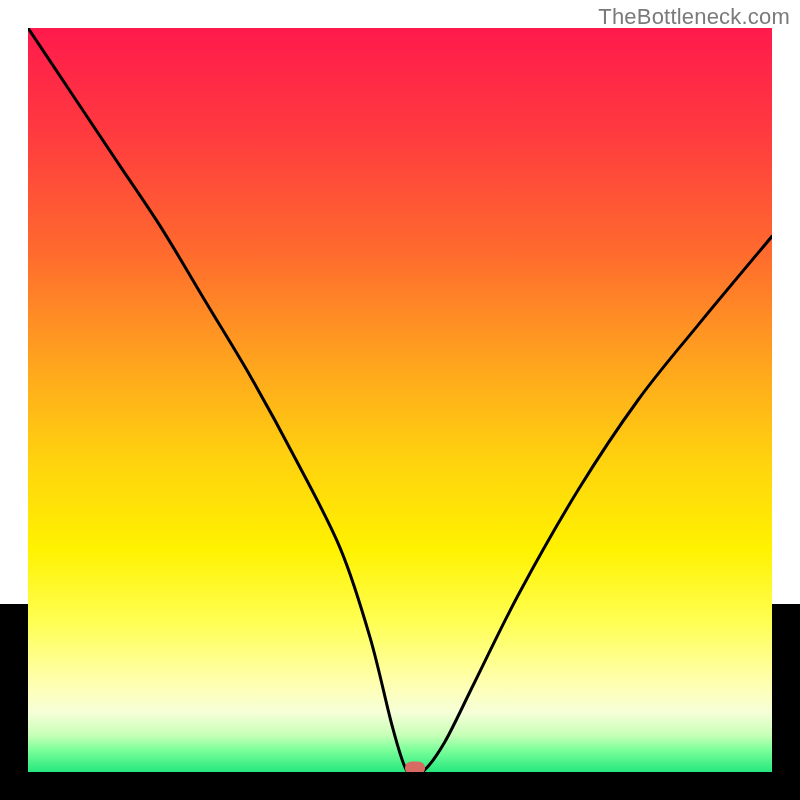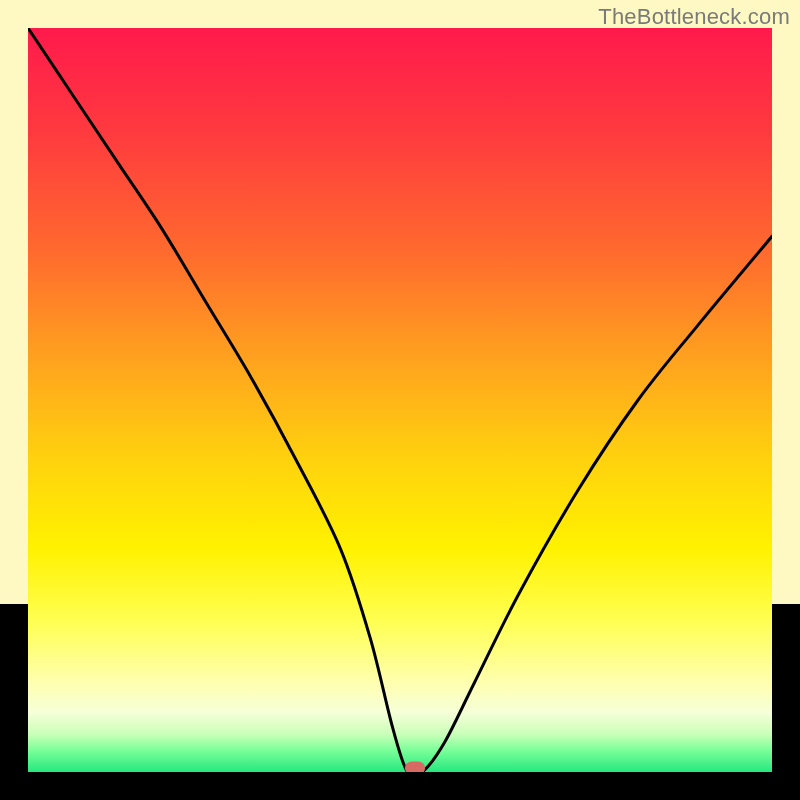--- a/index.html
+++ b/index.html
@@ -8,21 +8,21 @@
     width: 800px;
     height: 800px;
     background: #000;
     overflow: hidden;
     font-family: Arial, Helvetica, sans-serif;
   }
   .frame {
     position: relative;
     width: 800px;
     height: 604px;
-    background: #fef9c3;
+    background: #ffffff;
   }
   .watermark {
     position: absolute;
     top: 4px;
     right: 10px;
     color: #7a7a7a;
     font-size: 22px;
     font-weight: 500;
     letter-spacing: 0.2px;
     z-index: 10;

